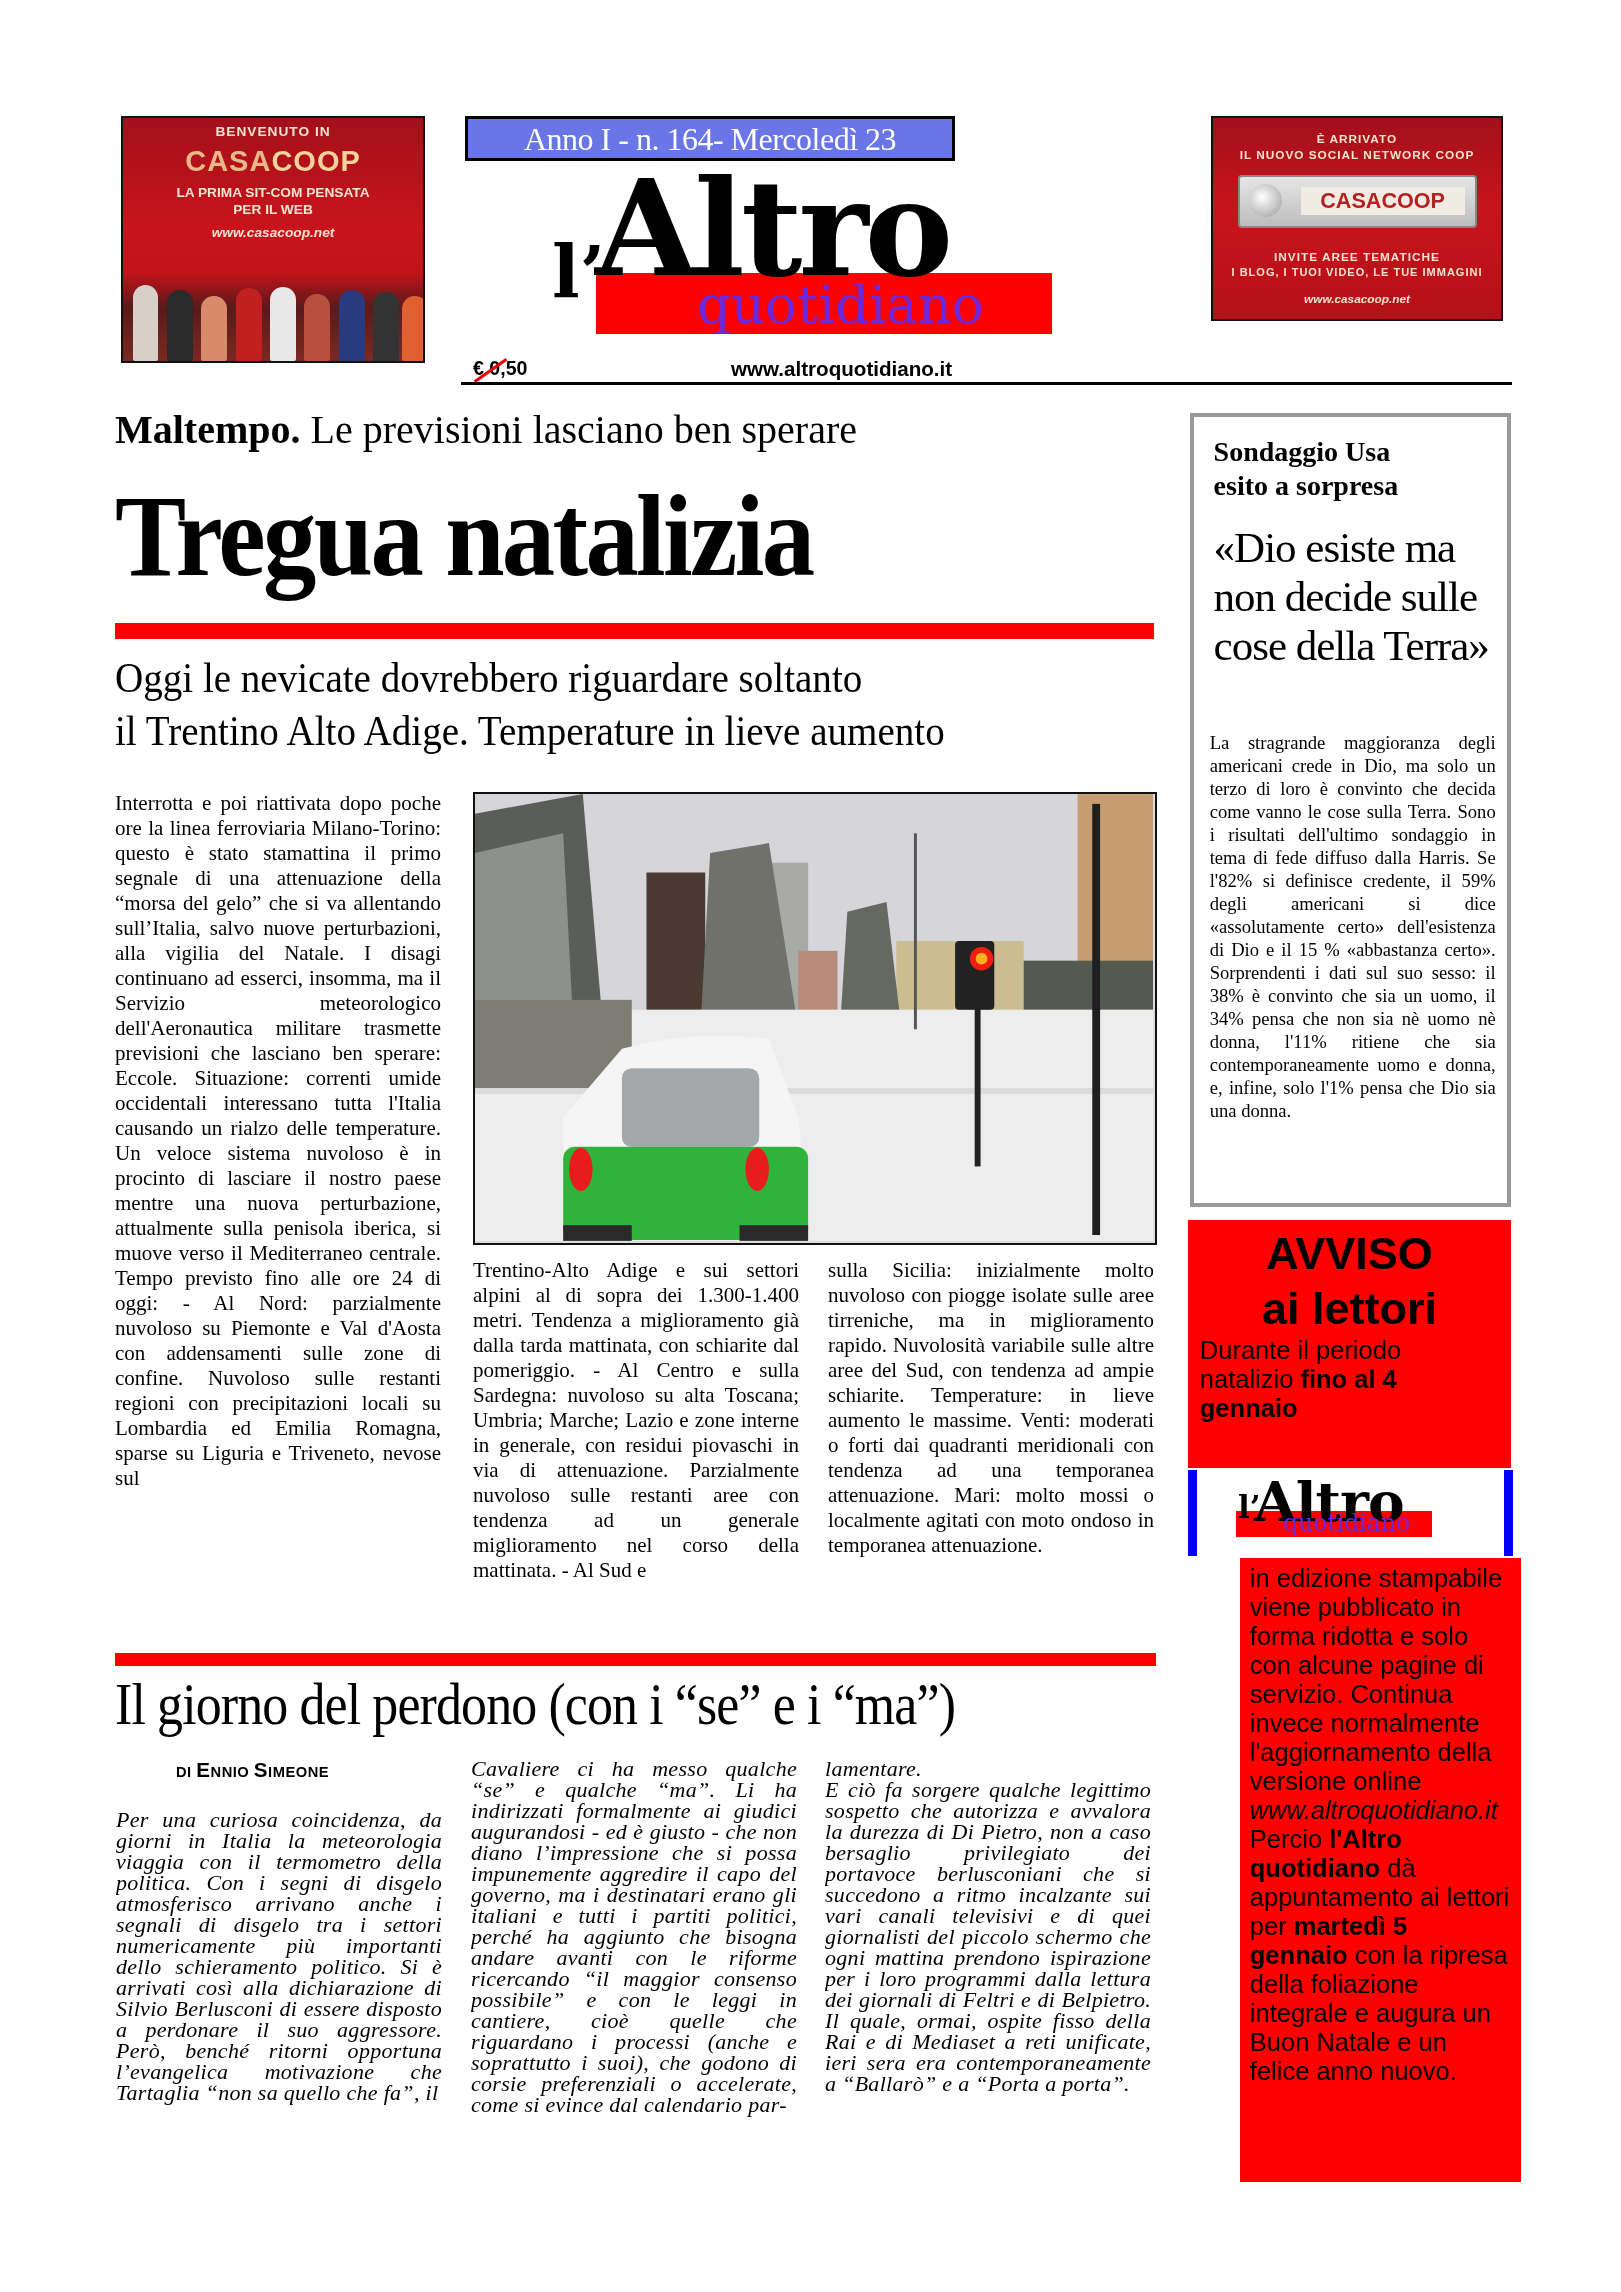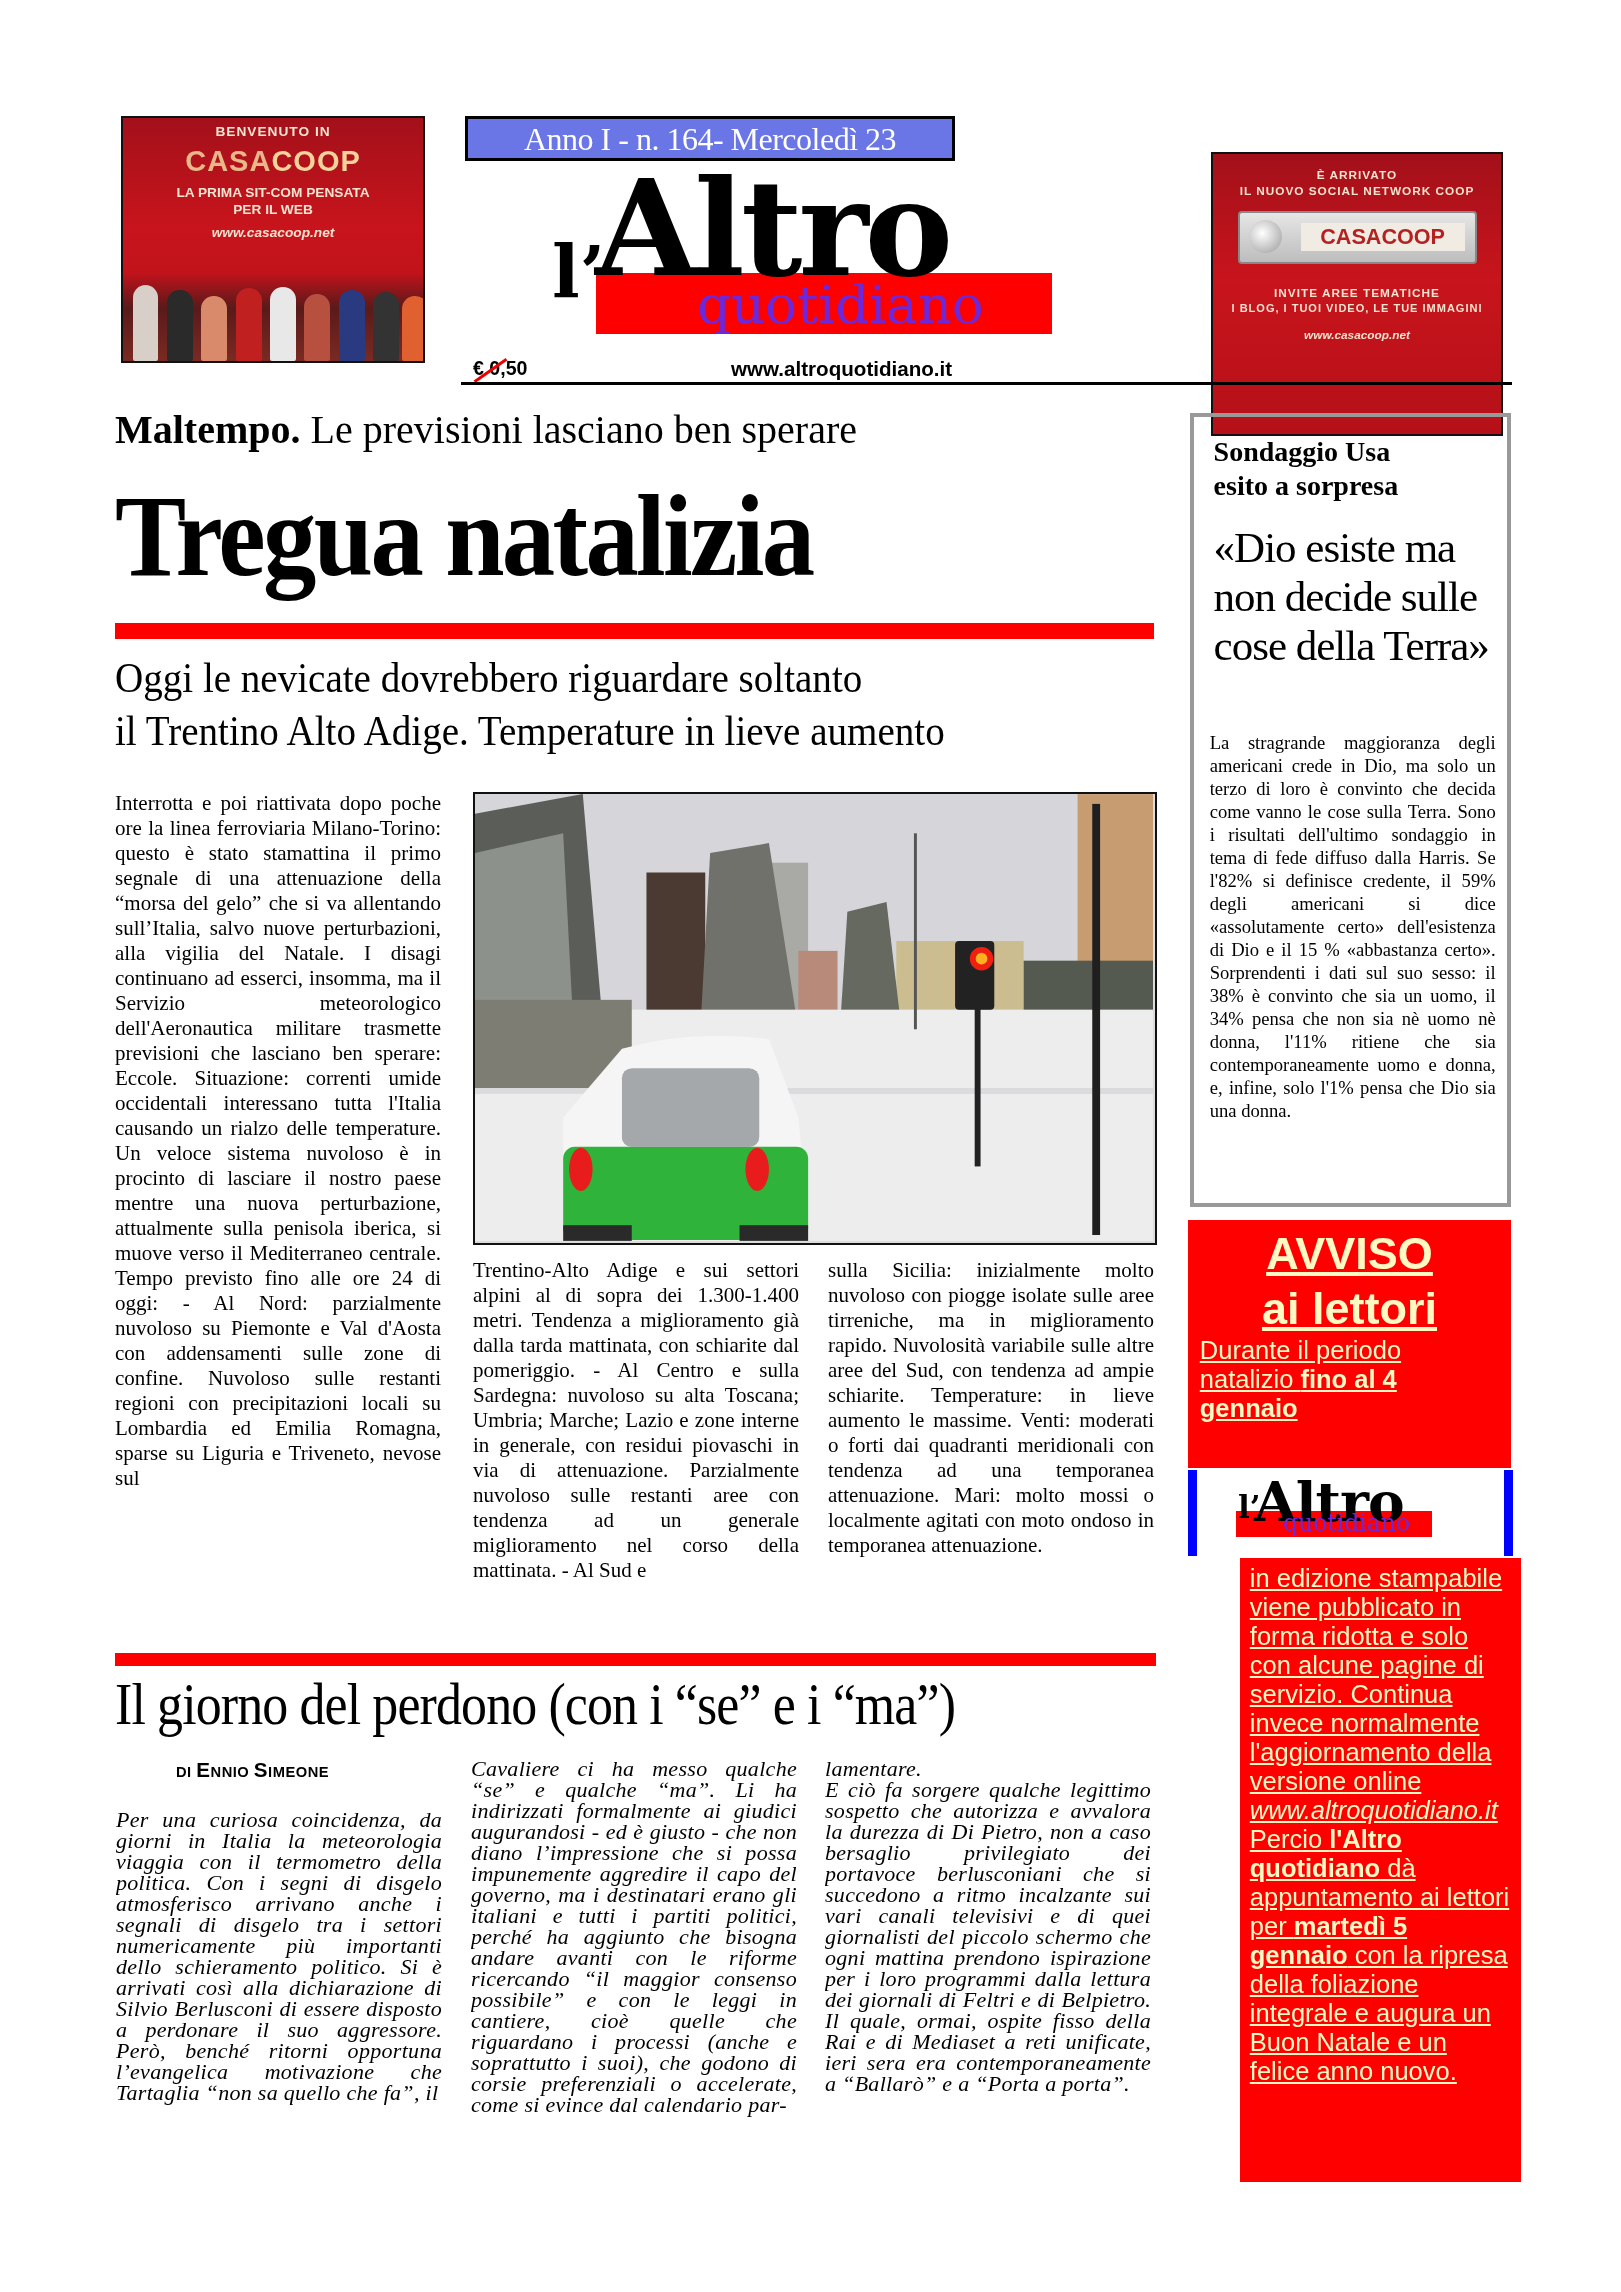--- a/index.html
+++ b/index.html
@@ -41,21 +41,21 @@
   .it { font-style:italic; font-size:22px; line-height:21px; letter-spacing:0.3px;font-family:Liberation Serif, serif; }
 
   .photo { border:2.9px solid #111; box-sizing:border-box; overflow:hidden; background:#dcdcdc; }
 
   
   .side-box { border:4.9px solid #999; border-top:4.9px solid #999; box-sizing:border-box; }
   .side-kicker { font-weight:bold; font-size:28px; line-height:34px; }
   .side-quote { font-size:43px; line-height:49px; letter-spacing:-1px; }
   .side-body { font-size:18.6px; line-height:23px; text-align:justify; }
 
-  .avviso { background:#ff0000; color:#fef9c3; font-family:"Liberation Sans", sans-serif; box-sizing:border-box;text-decoration:underline; }
+  .avviso { background:#ff0000; color:#000000; font-family:"Liberation Sans", sans-serif; box-sizing:border-box; }
   .avviso h1 { margin:0; text-align:center; font-size:45px; line-height:55px; font-weight:bold; }
   .avviso .txt { font-size:25.5px; line-height:29px; }
   .avviso .txt b { font-weight:bold; }
   .avviso .txt i { font-style:italic; }
   .mini-logo { background:#fff; border-left:9.8px solid #0000ff; border-right:9.8px solid #0000ff; box-sizing:border-box; }
 
   .headline2 { font-size:59px; line-height:65px; white-space:nowrap; transform:scaleX(0.88); transform-origin:left; letter-spacing:-1px; }
   .byline { font-family:"Liberation Sans", sans-serif; font-weight:bold; font-size:14.7px; letter-spacing:0.5px; }
   .byline .cap { font-size:20.6px; }
 </style>
@@ -74,21 +74,21 @@
     <span style="left:78px;height:65px;background:#d88a6a"></span>
     <span style="left:113px;height:73px;background:#c02020"></span>
     <span style="left:147px;height:74px;background:#e8e8e8"></span>
     <span style="left:181px;height:67px;background:#b85040"></span>
     <span style="left:216px;height:71px;background:#2a3a80"></span>
     <span style="left:250px;height:69px;background:#333"></span>
     <span style="left:279px;height:65px;background:#e06030"></span>
   </div>
 </div>
 
-<div class="abs ad" style="left:1211px;top:116px;width:292px;height:284px;margin-top:36px;">
+<div class="abs ad" style="left:1211px;top:116px;width:292px;height:205px;">
   <div class="l1" style="margin-top:13.7px;font-size:11.8px">È ARRIVATO</div>
   <div class="l1" style="margin-top:2px;font-size:11.8px">IL NUOVO SOCIAL NETWORK COOP</div>
   <div class="plate">
     <div class="knob"></div>
     <div class="lbl">CASACOOP</div>
   </div>
   <div class="l1" style="margin-top:21.6px;font-size:11.8px">INVITE AREE TEMATICHE</div>
   <div class="l1" style="margin-top:2px;font-size:11px">I BLOG, I TUOI VIDEO, LE TUE IMMAGINI</div>
   <div class="url" style="font-size:11.8px;margin-top:13.7px">www.casacoop.net</div>
 </div>

